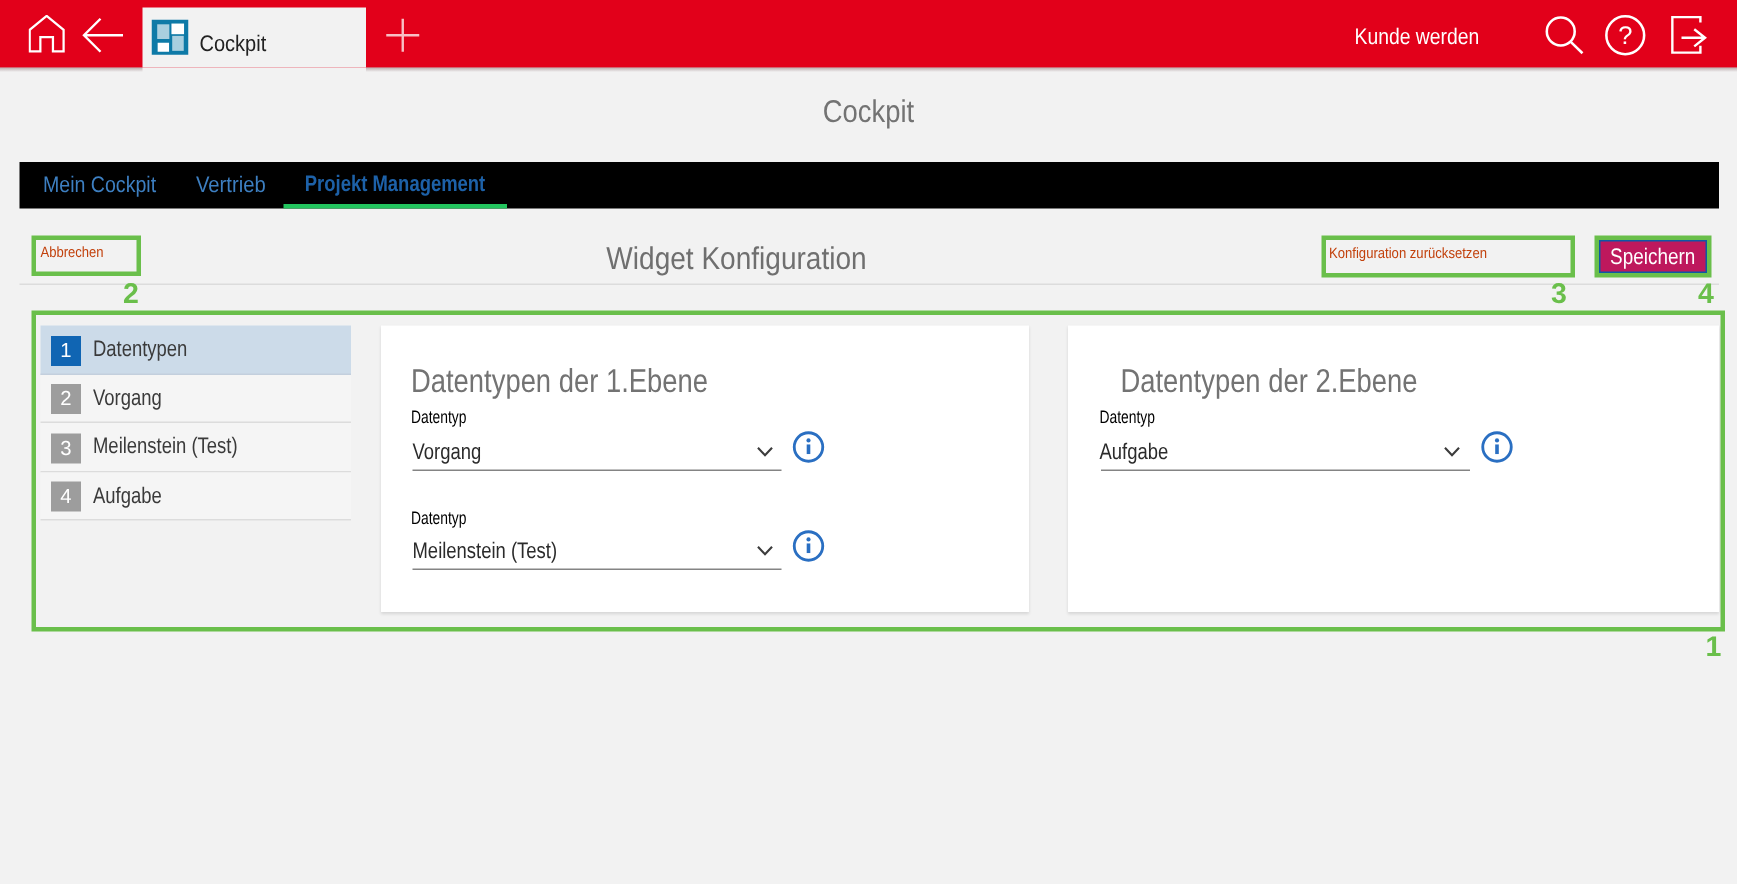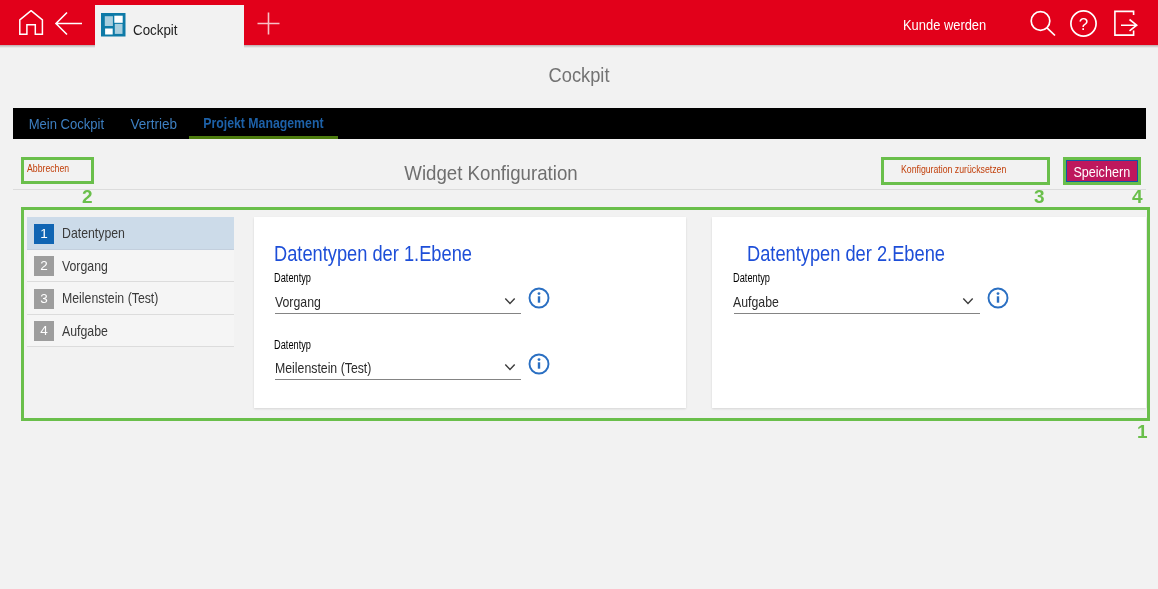--- a/index.html
+++ b/index.html
@@ -20,21 +20,21 @@
   .kunde .nc { transform:scaleX(0.86); transform-origin:0 50%; }
 
   
   .h-cockpit { position:absolute; left:0; top:63px; width:1158px; text-align:center; font-size:21px; color:#737373; }
   .h-widget { position:absolute; left:491px; top:161px; transform:translateX(-50%); white-space:nowrap; font-size:21px; color:#6f6f6f; }
   .h-widget .nc { transform:scaleX(0.89); }
 
   
   .band { position:absolute; left:13px; top:108px; width:1133px; height:31px; background:#000000; }
   .band .tab { position:absolute; top:0; height:31px; line-height:31px; font-size:15px; color:#3d7fc1; text-align:center; white-space:nowrap; }
-  .band .tab.active { color:#1d61a8; font-weight:bold; font-size:15px; border-bottom:3px solid #4d7c0f; line-height:30px; }
+  .band .tab.active { color:#1d61a8; font-weight:bold; font-size:15px; border-bottom:3px solid #22c55e; line-height:30px; }
   .band .tab .nc { transform:scaleX(0.87); }
   .band .tab.active .nc { transform:scaleX(0.82); }
 
   
   .gbox { position:absolute; border:3px solid #6abf4b; }
   .glabel { position:absolute; font-size:19px; font-weight:bold; color:#6abf4b; }
 
   .link { color:#c2410c; font-size:10px; white-space:nowrap; }
   .btn-save { position:absolute; left:0; top:0; width:72px; height:22px; background:#be185d; border:1px solid #0d57a5; color:#fff; font-size:15px; text-align:center; line-height:21px; white-space:nowrap; }
   .btn-save .nc { transform:scaleX(0.84); }
@@ -46,21 +46,21 @@
   .row { position:relative; height:32.5px; background:#f5f5f5; border-bottom:1px solid #dcdcdc; }
   .row.sel { background:#ccdbe9; border-bottom:1px solid #c3cfdd; }
   .tile { position:absolute; left:7px; top:6.5px; width:20px; height:20px; text-align:center; line-height:20px; font-size:13.5px; color:#fff; background:#9d9d9d; }
   .row.sel .tile { background:#1065b3; }
   .rtxt { position:absolute; left:34.5px; top:7px; font-size:15px; color:#3a3a3a; }
 
   
   .card { position:absolute; top:216.5px; height:191.5px; background:#fff; box-shadow:0 1px 2px rgba(0,0,0,0.12); }
   .card1 { left:254px; width:432px; }
   .card2 { left:712px; width:433.5px; }
-  .ctitle { position:absolute; left:19.5px; top:24.5px; font-size:22px; color:#1d4ed8; white-space:nowrap; }
+  .ctitle { position:absolute; left:19.5px; top:24.5px; font-size:22px; color:#737373; white-space:nowrap; }
   .ctitle .nc { transform:scaleX(0.83); transform-origin:0 50%; }
   .flabel { position:absolute; font-size:12px; color:#000000; }
   .flabel .nc { transform:scaleX(0.77); transform-origin:0 50%; }
   .fvalue { position:absolute; font-size:15px; color:#2b2b2b; }
   .uline { position:absolute; width:246.5px; height:1px; background:#848484; }
 </style>
 </head>
 <body>
 
 <div class="topbar">
@@ -106,21 +106,21 @@
   <div class="tab" style="left:2px;width:102px;"><span class="nc">Mein Cockpit</span></div>
   <div class="tab" style="left:104px;width:74px;"><span class="nc" style="transform:scaleX(0.9)">Vertrieb</span></div>
   <div class="tab active" style="left:176px;width:149px;"><span class="nc">Projekt Management</span></div>
 </div>
 
 <div class="gbox" style="left:21px;top:157px;width:73px;height:27px;">
   <span class="link" style="position:absolute;left:3px;top:3px;"><span class="nc" style="transform-origin:0 50%;">Abbrechen</span></span>
 </div>
 <div class="h-widget"><span class="nc">Widget Konfiguration</span></div>
 <div class="gbox" style="left:881px;top:157px;width:169px;height:28px;">
-  <span class="link" style="position:absolute;left:17px;top:3.5px;text-align:right;"><span class="nc" style="transform:scaleX(0.873);transform-origin:0 50%;">Konfiguration zurücksetzen</span></span>
+  <span class="link" style="position:absolute;left:2px;top:3.5px;text-align:right;"><span class="nc" style="transform:scaleX(0.873);transform-origin:0 50%;">Konfiguration zurücksetzen</span></span>
 </div>
 <div class="gbox" style="left:1063px;top:157px;width:78px;height:28px;">
   <div class="btn-save"><span class="nc">Speichern</span></div>
 </div>
 <div class="sep"></div>
 <div class="glabel" style="left:82px;top:186px;">2</div>
 <div class="glabel" style="left:1034px;top:186px;">3</div>
 <div class="glabel" style="left:1132px;top:186px;">4</div>
 <div class="glabel" style="left:1137px;top:420.5px;">1</div>
 

